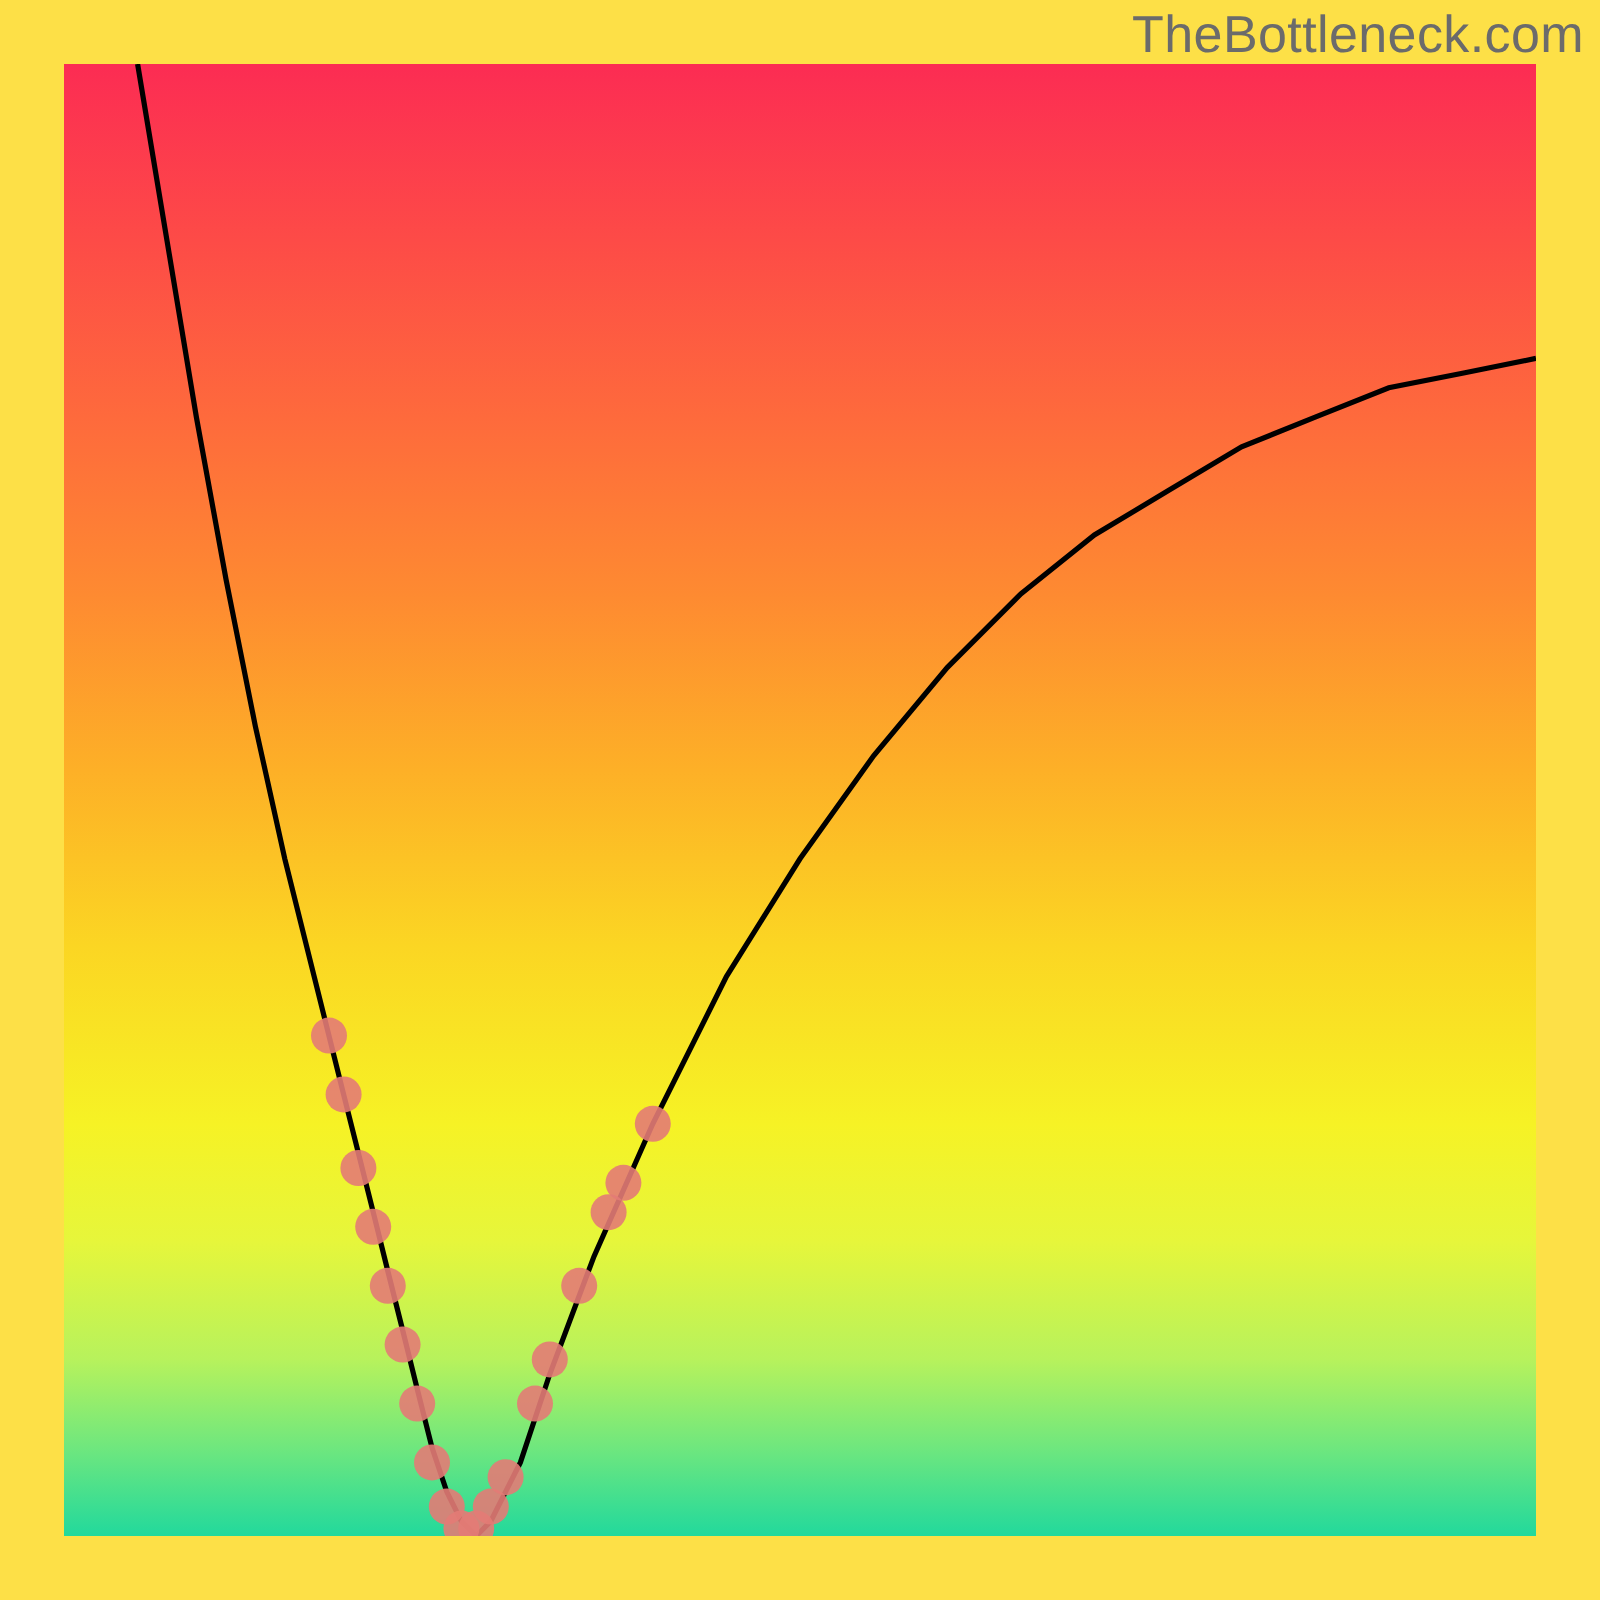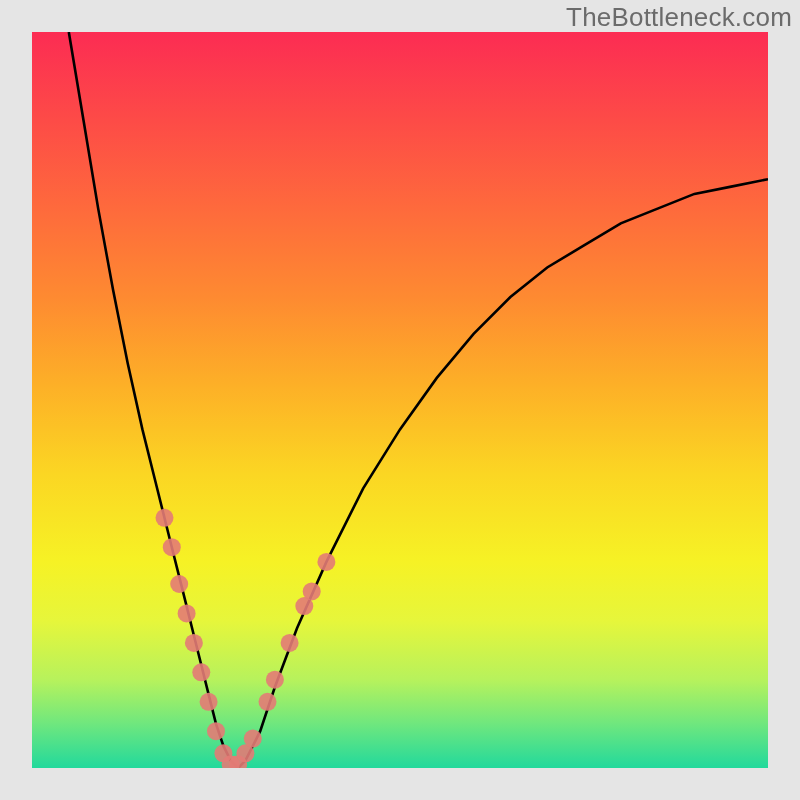--- a/index.html
+++ b/index.html
@@ -10,21 +10,21 @@
     overflow: hidden;
     background: #000;
     font-family: Arial, Helvetica, sans-serif;
   }
   .frame {
     position: absolute;
     left: 0;
     top: 0;
     width: 800px;
     height: 800px;
-    background: #e5e5e5;
+    background: #fde047;
   }
   .plot {
     position: absolute;
     left: 32px;
     top: 32px;
     width: 736px;
     height: 736px;
     background: linear-gradient(to bottom,
       #fc2c53 0%,
       #fd4b47 12%,

